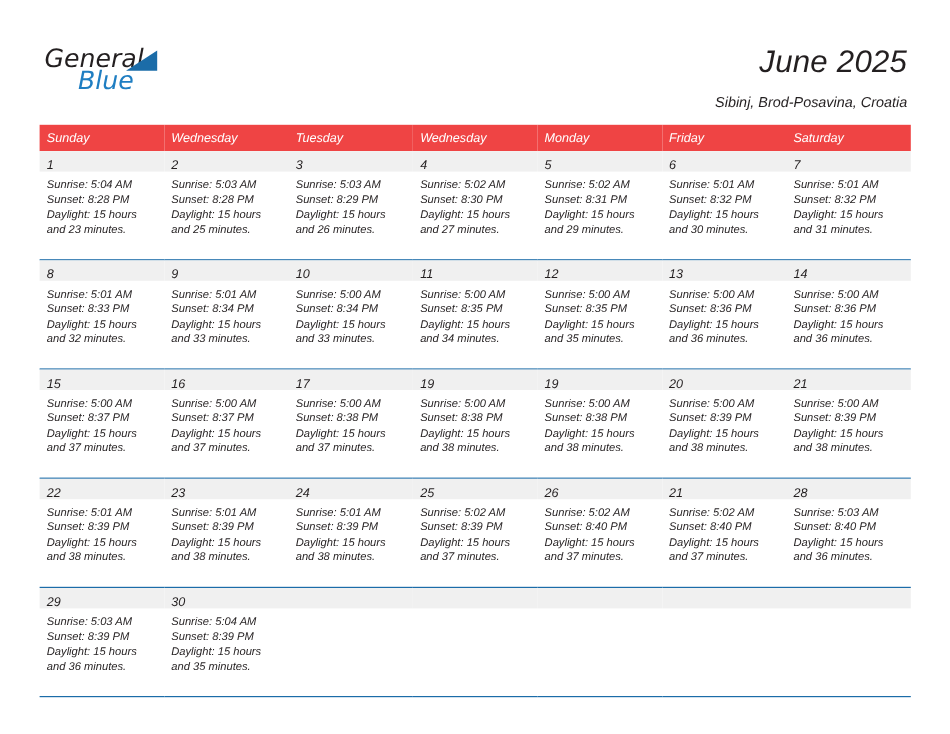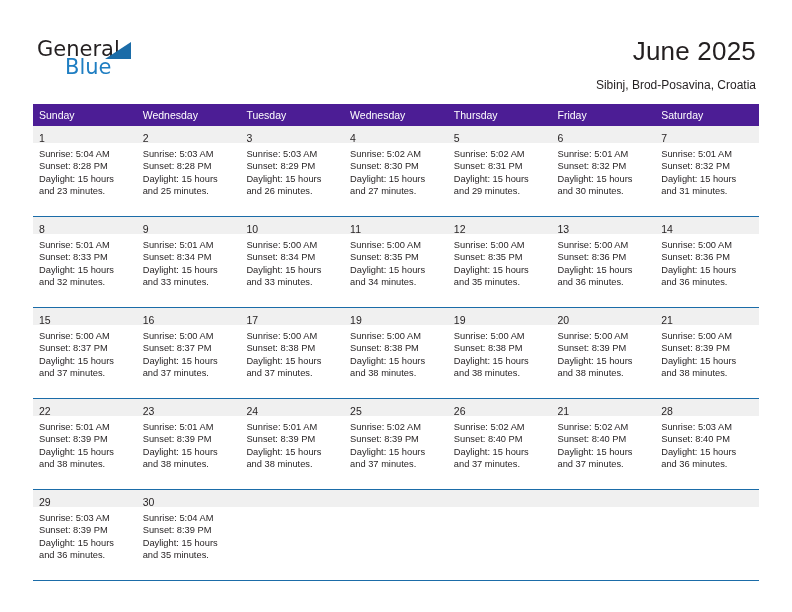--- a/index.html
+++ b/index.html
@@ -13,20 +13,21 @@
     background: #ffffff;
     font-family: "Liberation Sans", sans-serif;
     color: #231f20;
     overflow: hidden;
   }
   .page {
     position: relative;
     width: 732px;
     height: 612px;
     box-sizing: border-box;
+    font-style: italic;
   }
 
   
   .header {
     position: absolute;
     left: 0;
     top: 0;
     width: 792px;
     height: 100px;
   }
@@ -97,21 +98,21 @@
     width: 726px;
   }
   table.cal {
     border-collapse: collapse;
     table-layout: fixed;
     width: 726px;
   }
   table.cal col { width: 103.71px; }
 
   thead th {
-    background: #4c1d95;
+    background: #ef4444;
     color: #ffffff;
     font-size: 10.5px;
     font-weight: 400;
     text-align: left;
     padding: 4px 0 5px 6px;
     height: 13px;
     border: none;
   }
 
   tbody td {
@@ -179,21 +180,21 @@
           <col>
           <col>
           <col>
       </colgroup>
       <thead>
         <tr>
           <th>Sunday</th>
           <th>Wednesday</th>
           <th>Tuesday</th>
           <th>Wednesday</th>
-          <th>Thursday</th>
+          <th>Monday</th>
           <th>Friday</th>
           <th>Saturday</th>
         </tr>
       </thead>
       <tbody>
           <tr class="week">
             <td>
               <div class="cell">
                 <div class="daynum-band"><span class="daynum">1</span></div>
                 <div class="info">

